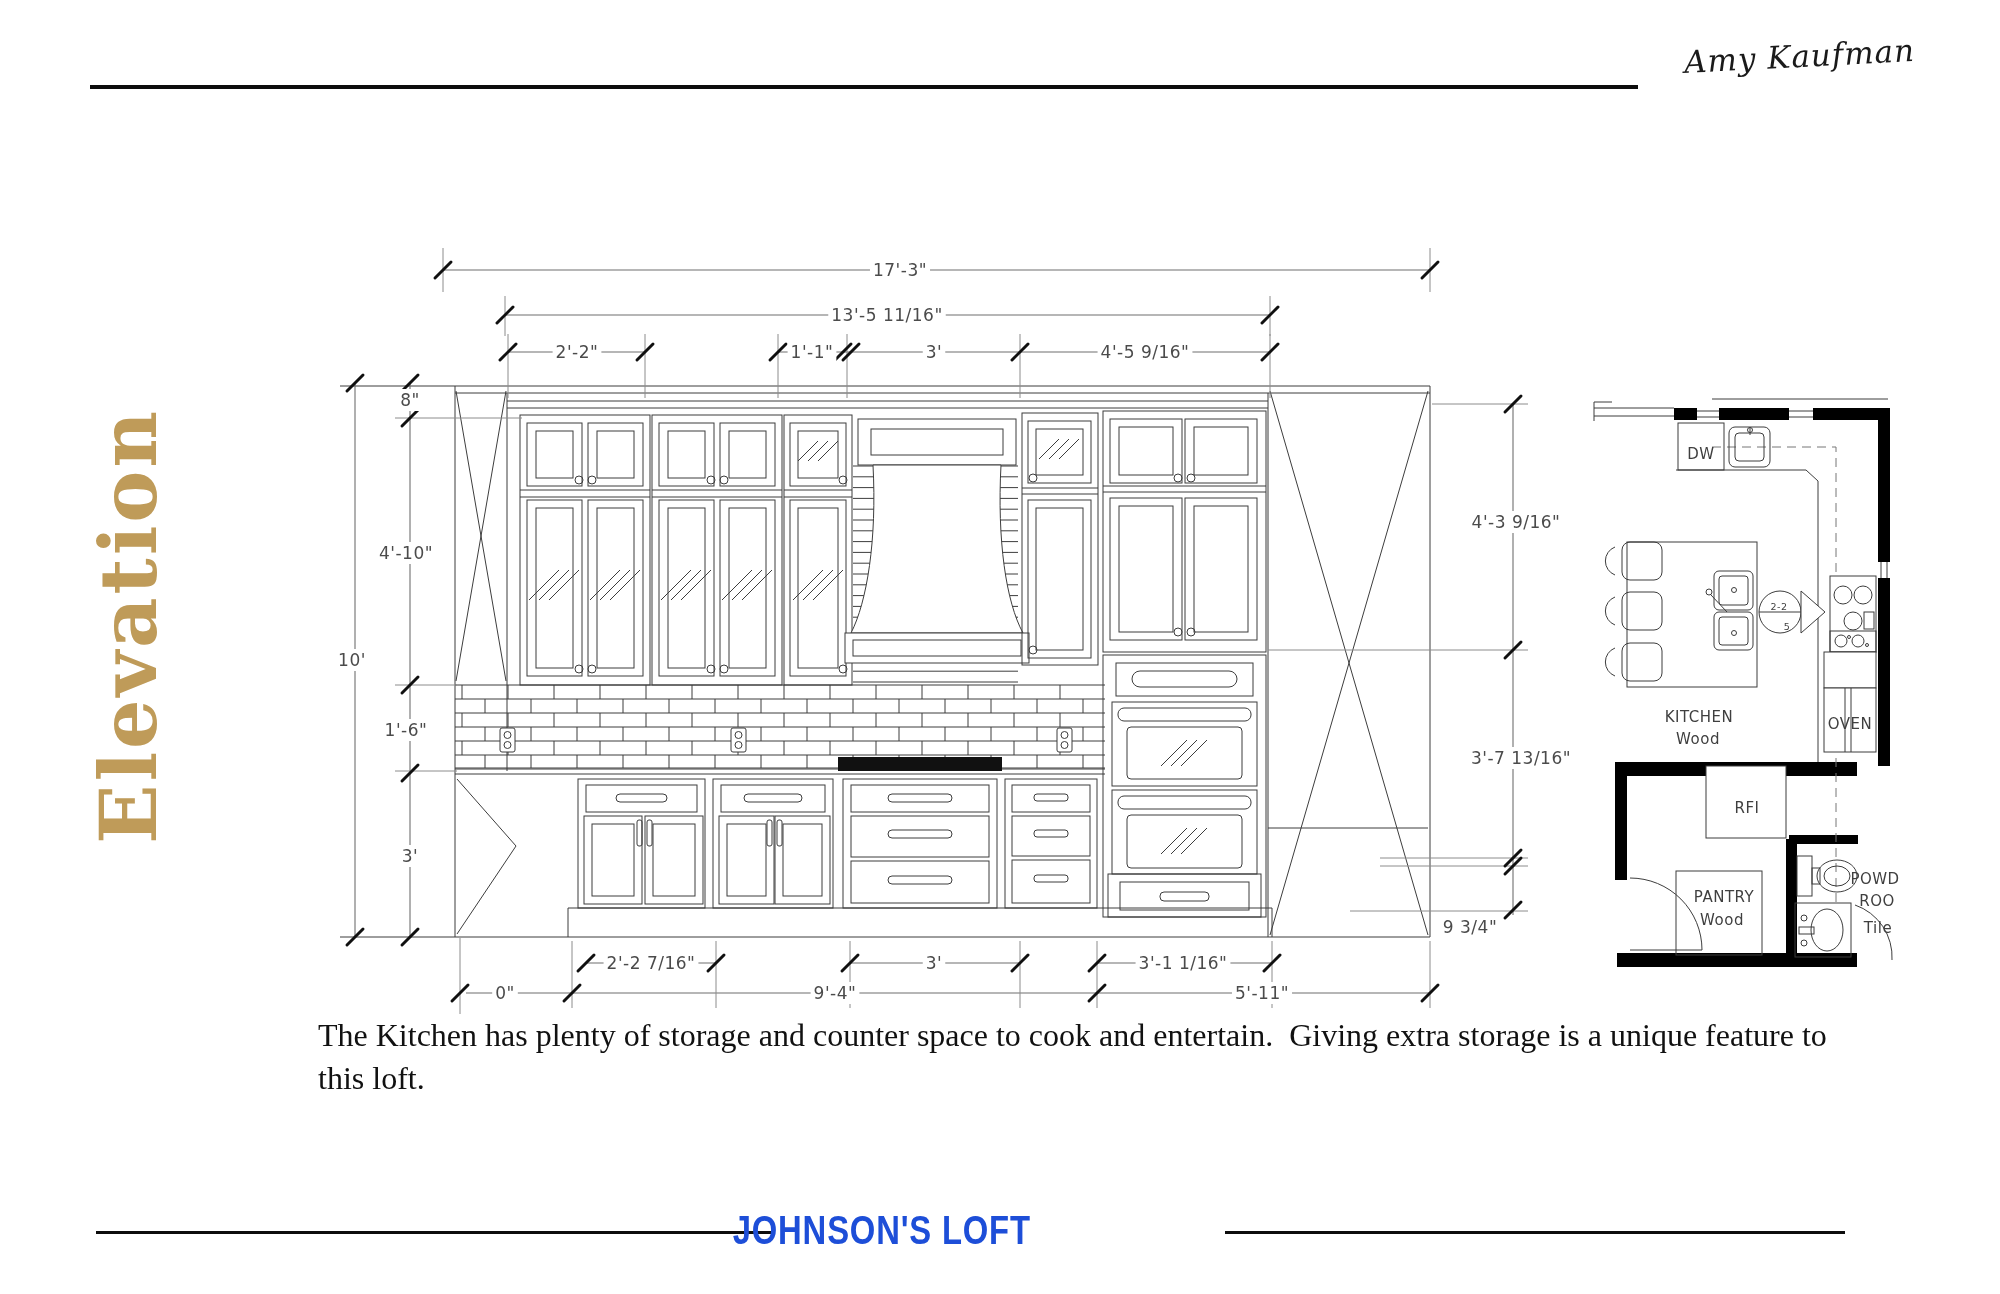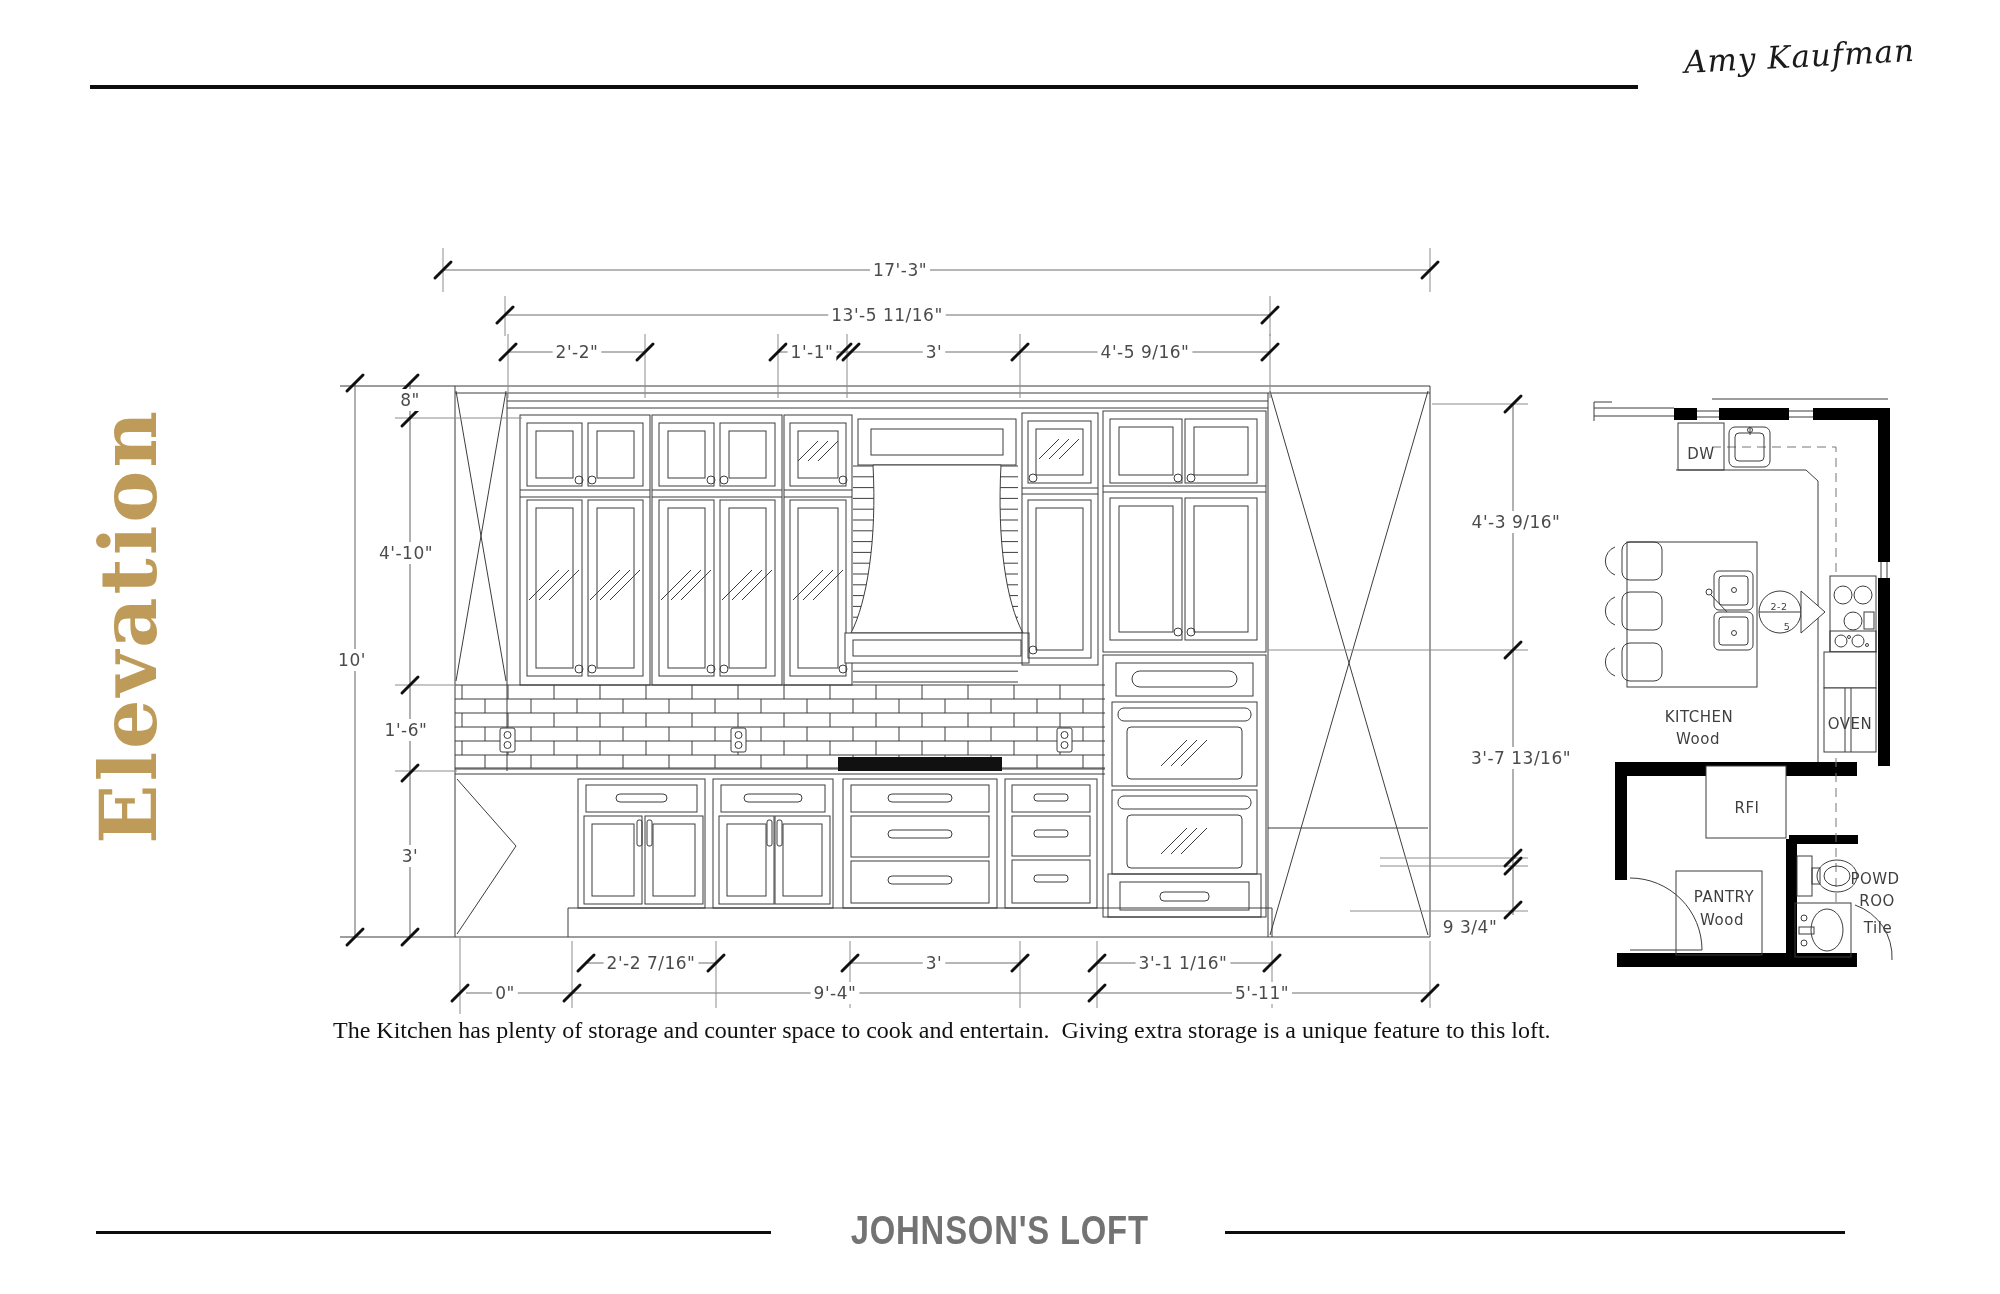--- a/index.html
+++ b/index.html
@@ -3,23 +3,23 @@
 <meta charset="utf-8">
 <style>
   html,body{margin:0;padding:0}
   body{width:2000px;height:1294px;background:#fff;position:relative;overflow:hidden;
        font-family:"Liberation Sans",sans-serif}
   .rule{position:absolute;background:#0d0d0d}
   .sig{position:absolute;left:1684px;top:38px;font-family:"DejaVu Serif",serif;font-style:italic;
        font-size:31px;color:#1a1a1a;transform:rotate(-3deg);letter-spacing:1px;white-space:nowrap}
   .title{position:absolute;left:90px;top:408px;writing-mode:vertical-rl;transform:rotate(180deg);
        font-family:"DejaVu Serif",serif;font-weight:bold;font-size:78px;letter-spacing:3px;line-height:1}
-  .desc{position:absolute;left:333px;top:1014px;width:1552px;font-family:"Liberation Serif",serif;
-       font-size:24px;line-height:1.34;color:#111;white-space:pre-wrap}
-  .foot{position:absolute;left:700px;top:1208px;width:600px;text-align:center;color:#737373}
+  .desc{position:absolute;left:318px;top:1014px;width:1552px;font-family:"Liberation Serif",serif;
+       font-size:32px;line-height:1.34;color:#111;white-space:pre-wrap}
+  .foot{position:absolute;left:700px;top:1208px;width:600px;color:#1d4ed8}
   .foot span{display:inline-block;transform:scaleX(.82);font-weight:bold;font-size:40px;
        font-family:"Liberation Sans",sans-serif;letter-spacing:1px;white-space:nowrap}
   svg{position:absolute;left:0;top:0}
   .lw{stroke:#3d3d3d;stroke-width:1;fill:none}
   .wf{stroke:#3d3d3d;stroke-width:1;fill:#fff}
   .ext{stroke:#8c8c8c;stroke-width:1;fill:none}
   .dim{stroke:#6f6f6f;stroke-width:1.1;fill:none}
   .dash{stroke:#777;stroke-width:1;fill:none;stroke-dasharray:9 6}
   .tick{stroke:#101010;stroke-width:3;stroke-linecap:round}
   .wall{fill:#000;stroke:none}

